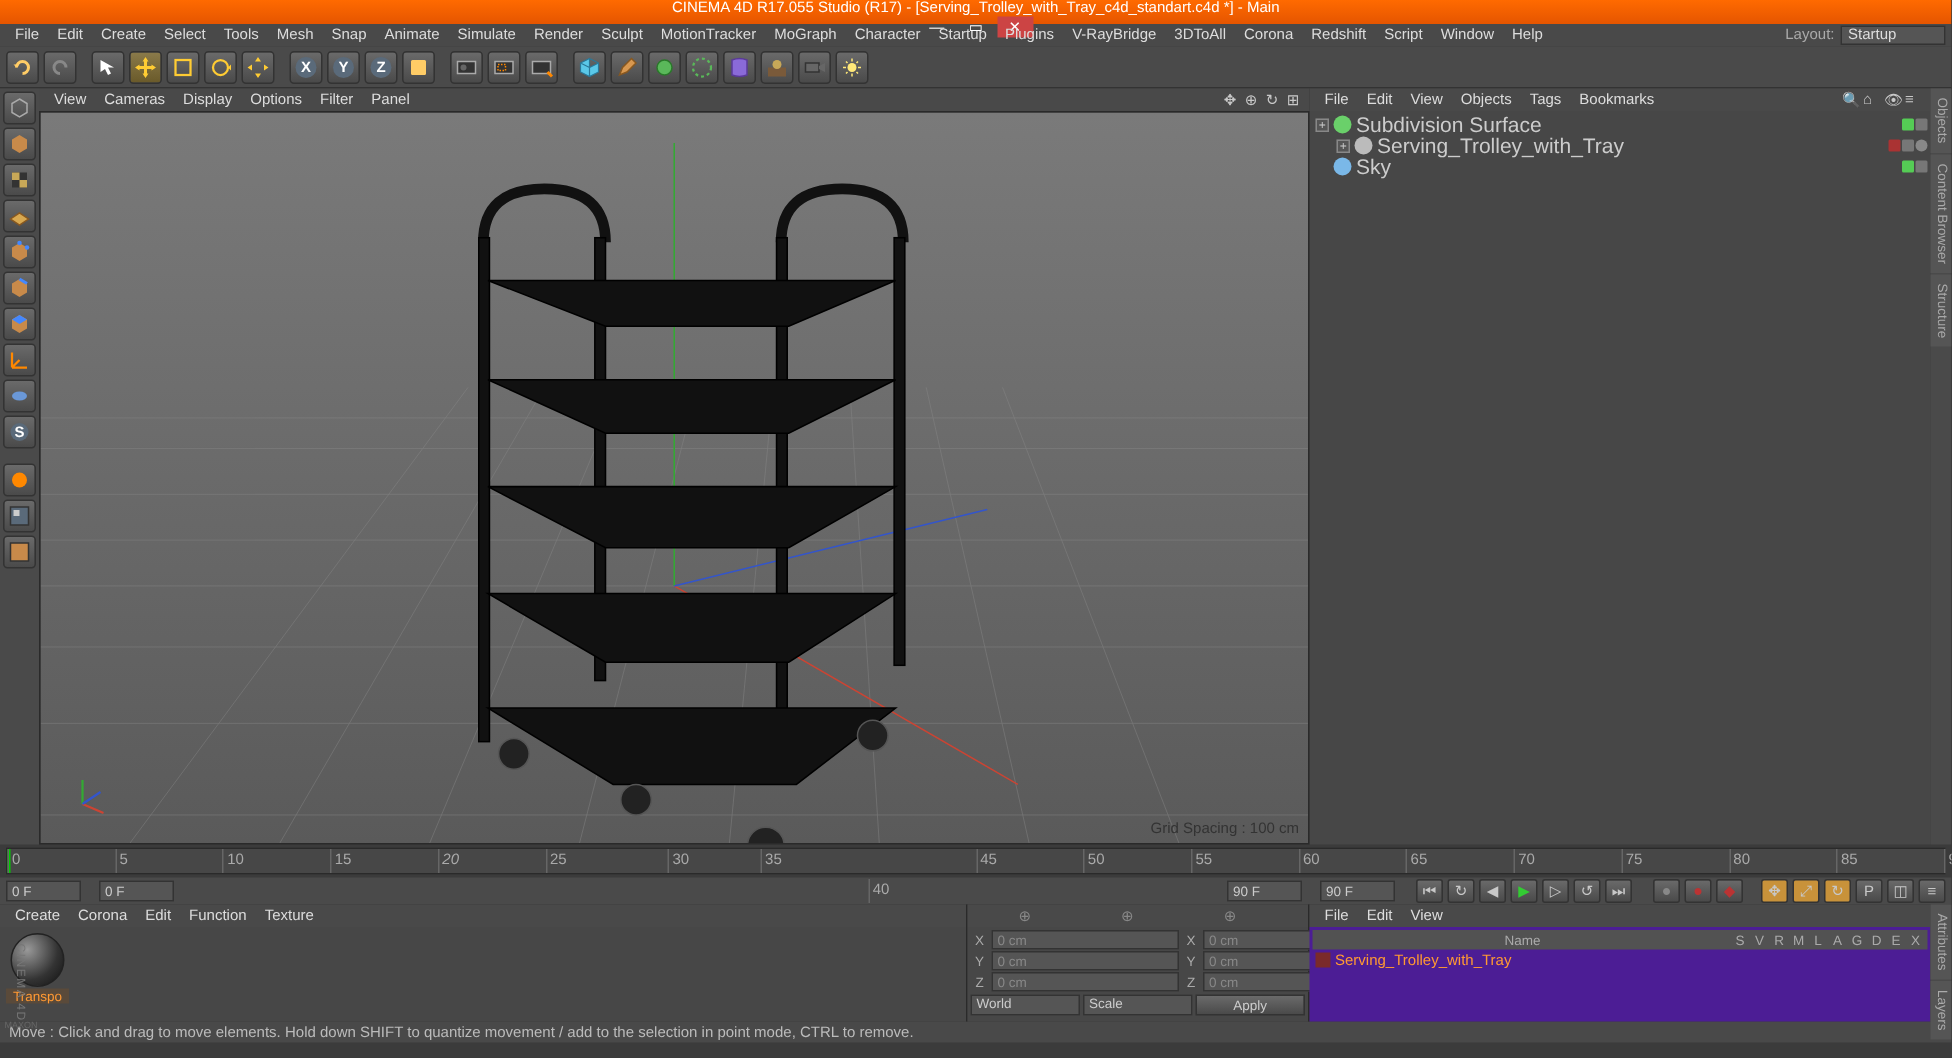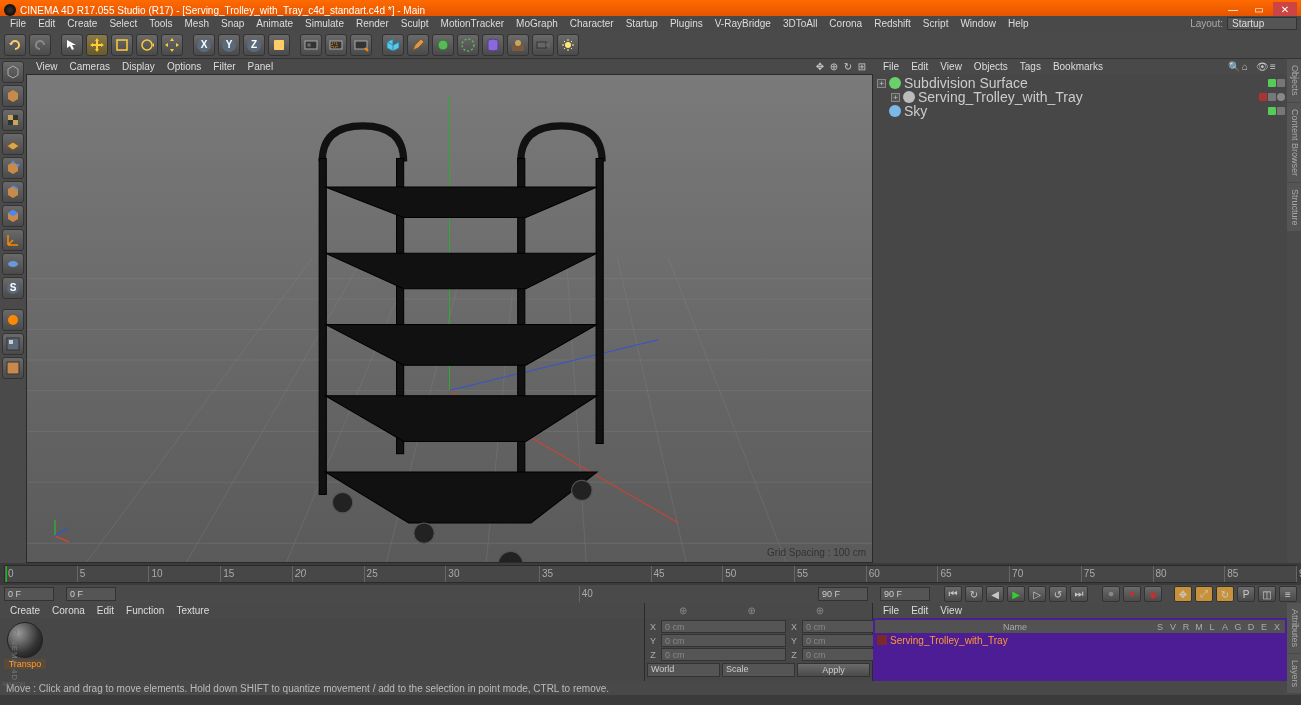--- a/index.html
+++ b/index.html
@@ -1,19 +1,19 @@
 <!DOCTYPE html>
 <html><head>
 <meta charset="utf-8">
 <style>
 * { margin: 0; padding: 0; box-sizing: border-box; font-family: Arial, sans-serif; font-size: 10px; user-select: none; }
 body { background: #3b3b3b; width: 1301px; height: 705px; overflow: hidden; color: #c8c8c8; }
 
 
-.title-bar { height: 16px; background: linear-gradient(#ff6a00, #e55500); display: flex; align-items: flex-end; padding: 0 4px; color: #fff; }
+.title-bar { height: 16px; background: linear-gradient(#ff6a00, #e55500); display: flex; align-items: center; padding: 0 4px; color: #fff; flex-direction: column; }
 .title-bar .app-icon { width: 12px; height: 12px; background: radial-gradient(circle,#333,#000); border-radius: 50%; margin-right: 4px; }
 .title-bar .title { flex: 1; font-size: 10px; font-weight: normal; }
 .title-bar .win-btns { display: flex; gap: 2px; }
 .title-bar .win-btn { width: 24px; height: 14px; display:flex;align-items:center;justify-content:center; cursor:pointer; }
 .title-bar .win-btn.close { background:#c44; }
 
 
 .menu-bar { height: 15px; background: #494949; display: flex; align-items: center; padding: 0 4px; gap: 0; }
 .menu-bar .menu-item { padding: 0 6px; cursor: pointer; font-size:10px; color:#ddd; }
 .menu-bar .spacer { flex:1; }
@@ -502,21 +502,21 @@
       </div>
       <div class="tick" style="left: 22.2222%; font-style: italic;">
         <span>20</span>
       </div>
       <div class="tick" style="left: 27.7778%;">
         <span>25</span>
       </div>
       <div class="tick" style="left: 33.3333%; margin-left: 10px;">
         <span>30</span>
       </div>
-      <div class="tick" style="left: 38.8889%; margin-left: 32px;">
+      <div class="tick" style="left: 38.8889%;">
         <span>35</span>
       </div>
       <div class="tick" style="left: 44.4444%; margin-top: 20px;">
         <span>40</span>
       </div>
       <div class="tick" style="left: 50%;">
         <span>45</span>
       </div>
       <div class="tick" style="left: 55.5556%;">
         <span>50</span>

